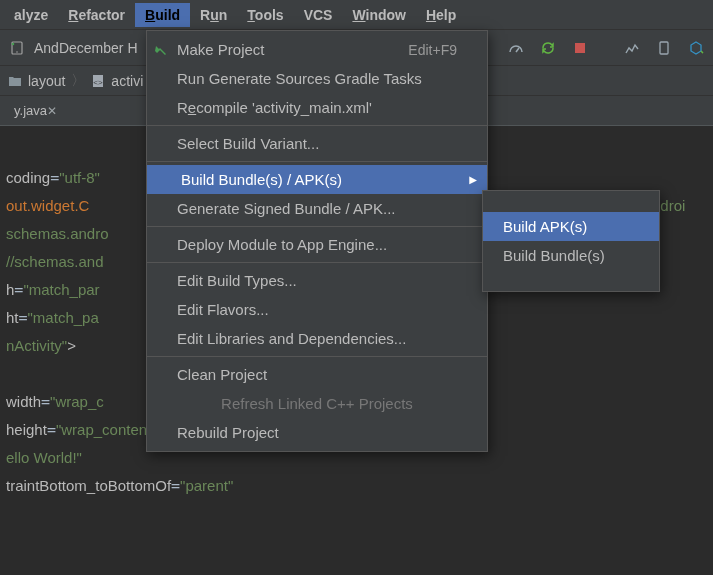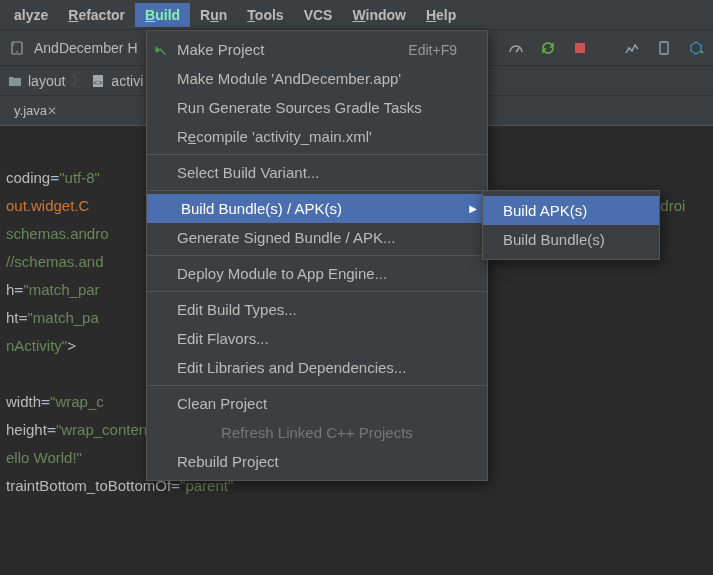--- a/index.html
+++ b/index.html
@@ -6,21 +6,21 @@
   body { width: 713px; height: 575px; background: #2b2b2b; overflow: hidden; position: relative; }
   
   .menubar {
     display: flex; align-items: center; height: 30px;
     background: #3c3f41; border-bottom: 1px solid #323232;
     padding-left: 4px; font-size: 14px; color: #bbbbbb;
   }
   .menubar .menu-item {
     padding: 4px 10px; cursor: pointer; position: relative; font-weight: bold;
   }
-  .menubar .menu-item.active { background: #4b6eaf; color: #86efac; }
+  .menubar .menu-item.active { background: #4b6eaf; color: #000000; }
   .menubar .underline { text-decoration: underline; }
   .menubar .spacer { flex: 1; }
   .menubar .title { color: #8a8a8a; padding-right: 10px; font-size: 14px; }
   
   .toolbar {
     display: flex; align-items: center; height: 36px; background: #3c3f41;
     border-bottom: 1px solid #323232; padding: 0 8px; gap: 8px; color: #bbbbbb;
     font-size: 14px;
   }
   .toolbar .tool-icon { width: 18px; height: 18px; display: inline-flex; align-items: center; justify-content: center; }
@@ -68,21 +68,21 @@
   .dropdown .item.disabled { color: #777; justify-content: center; }
   .dropdown .item .shortcut { margin-left: auto; color: #999; font-size: 14px; }
   .dropdown .item .arrow { position: absolute; right: 10px; font-size: 10px; }
   .dropdown .sep { height: 1px; background: #555; margin: 3px 0; }
   .dropdown .item .hammer { position: absolute; left: 6px; color: #499c54; font-size: 15px; }
   
   .submenu {
     position: absolute; top: 190px; left: 482px; width: 178px;
     background: #3c3f41; border: 1px solid #555;
     box-shadow: 2px 4px 12px rgba(0,0,0,0.5);
-    z-index: 101; color: #bbbbbb; font-size: 15px; padding: 5px 0;
+    z-index: 101; color: #bbbbbb; font-size: 15px; padding: 21px 0;
   }
   .submenu .item {
     display: flex; align-items: center; height: 29px; padding: 0 20px; cursor: pointer;
   }
   .submenu .item.highlight { background: #4b6eaf; color: #ffffff; }
   
   svg { display: block; }
 </style>
 </head>
 <body>
@@ -190,23 +190,20 @@
   <div class="item">
     <span class="hammer">
       <svg width="14" height="14" viewBox="0 0 14 14">
           <path d="M3 3l4 4-3 3-2-2zM6 6l6 6 1-1-6-6z" fill="#499c54"></path>
         </svg>
     </span>
     <span>Make Project</span>
     <span class="shortcut">Edit+F9</span>
   </div>
   <div class="item">
-      <span>Make Module 'AndDecember.app'</span>
-    </div>
-  <div class="item">
       <span>Run Generate Sources Gradle Tasks</span>
     </div>
   <div class="item">R<span style="text-decoration:underline">e</span>compile 'activity_main.xml'</div>
   <div class="sep"></div>
   <div class="item">
       <span>Select Build Variant...</span>
     </div>
   <div class="sep"></div>
   <div class="item highlight">
     <span>Build Bundle(s) / APK(s)</span>

